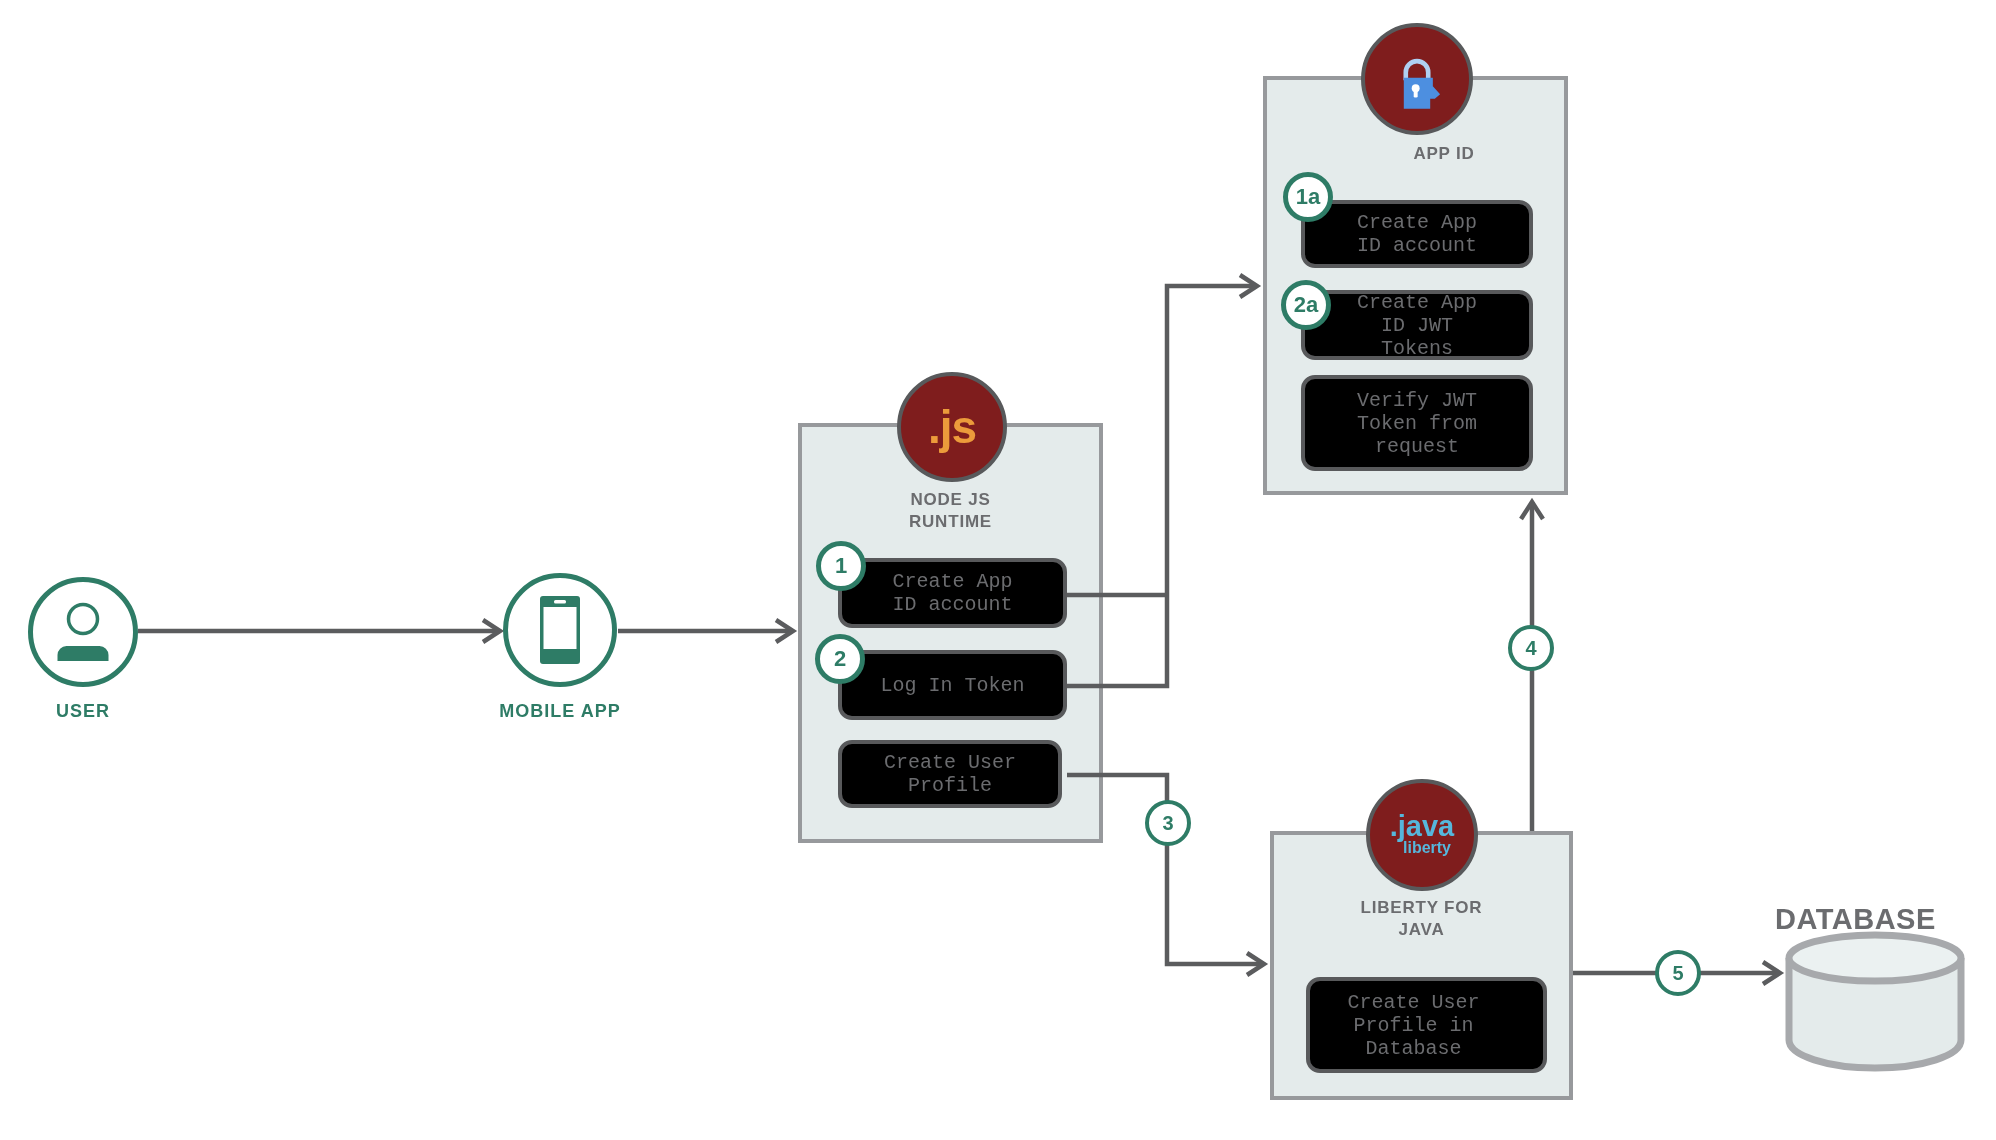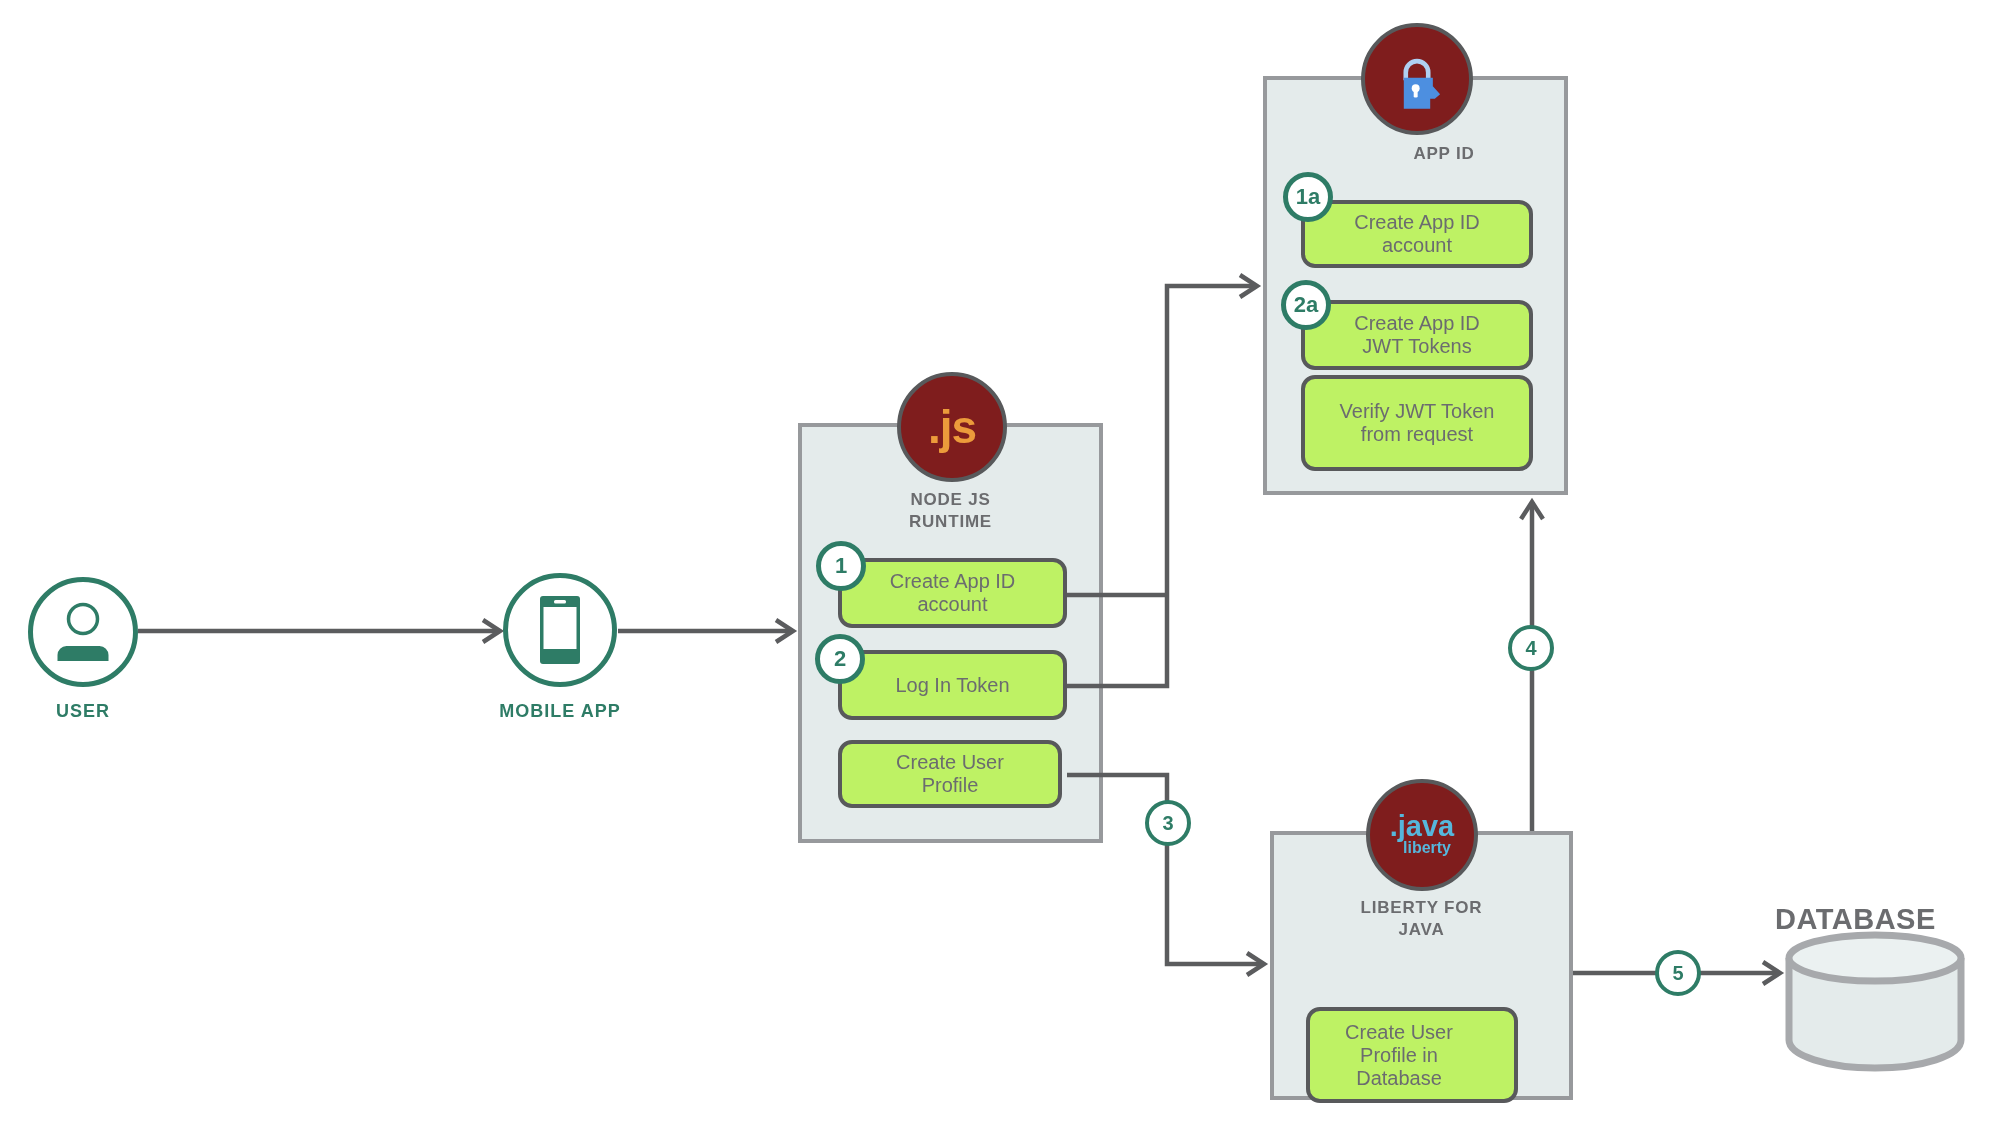--- a/index.html
+++ b/index.html
@@ -25,24 +25,24 @@
   .z1{z-index:1}.z2{z-index:2}
 
   
   .group{position:absolute;box-sizing:border-box;background:var(--group-fill);
     border:4px solid var(--group-border);}
   .group-title{position:absolute;text-align:center;font-weight:bold;color:var(--text);
     font-size:17px;line-height:22px;letter-spacing:.8px;z-index:3;}
   .group-title span{display:inline-block;width:140px;}
 
   
-  .task{position:absolute;box-sizing:border-box;background:#bef264;
+  .task{position:absolute;box-sizing:border-box;background:#000000;
     border:4px solid var(--box-border);border-radius:14px;
     display:flex;align-items:center;justify-content:center;text-align:center;
-    color:var(--text);font-size:20px;line-height:23px;padding:0 34px;z-index:2;}
+    color:var(--text);font-size:20px;line-height:23px;padding:0 34px;z-index:2;font-family:Liberation Mono, monospace;}
 
   
   .logo-circle{position:absolute;box-sizing:border-box;background:#7f1d1d;border-radius:50%;
     border:4px solid var(--box-border);display:flex;align-items:center;justify-content:center;
     flex-direction:column;z-index:3;}
   .js-text{font-size:46px;font-weight:bold;color:var(--js-orange);letter-spacing:-1px;}
   .java-text{font-size:29px;font-weight:bold;color:var(--liberty-blue);line-height:26px;}
   .liberty-text{font-size:16px;font-weight:bold;color:var(--liberty-blue);line-height:18px;
     margin-left:10px;}
 
@@ -90,28 +90,28 @@
   <div class="task" style="left:838px;top:650px;width:229px;height:70px;">
     <span>Log In Token</span>
   </div>
   <div class="task" style="left:838px;top:740px;width:224px;height:68px;">
     <span>Create User Profile</span>
   </div>
 
   <div class="task" style="left:1301px;top:200px;width:232px;height:68px;">
     <span>Create App ID account</span>
   </div>
-  <div class="task" style="left:1301px;top:300px;width:232px;height:70px;">
+  <div class="task" style="left:1301px;top:290px;width:232px;height:70px;">
     <span>Create App ID JWT Tokens</span>
   </div>
   <div class="task" style="left:1301px;top:375px;width:232px;height:96px;">
     <span>Verify JWT Token from request</span>
   </div>
 
-  <div class="task" style="left:1306px;top:1007px;width:212px;height:96px;padding-left:8px;">
+  <div class="task" style="left:1306px;top:977px;width:241px;height:96px;padding-left:8px;">
     <span>Create User Profile in Database</span>
   </div>
 
   <svg class="layer z2" width="1996" height="1140" viewBox="0 0 1996 1140">
     <defs>
       <marker id="arrowhead" viewBox="-22 -22 44 44" markerWidth="44" markerHeight="44" refX="0" refY="0" orient="auto" markerUnits="userSpaceOnUse">
         <path class="connector" d="M-17,-11 L0,0 L-17,11"></path>
       </marker>
     </defs>
     <path class="connector" d="M138,631 H500" marker-end="url(#arrowhead)"></path>

